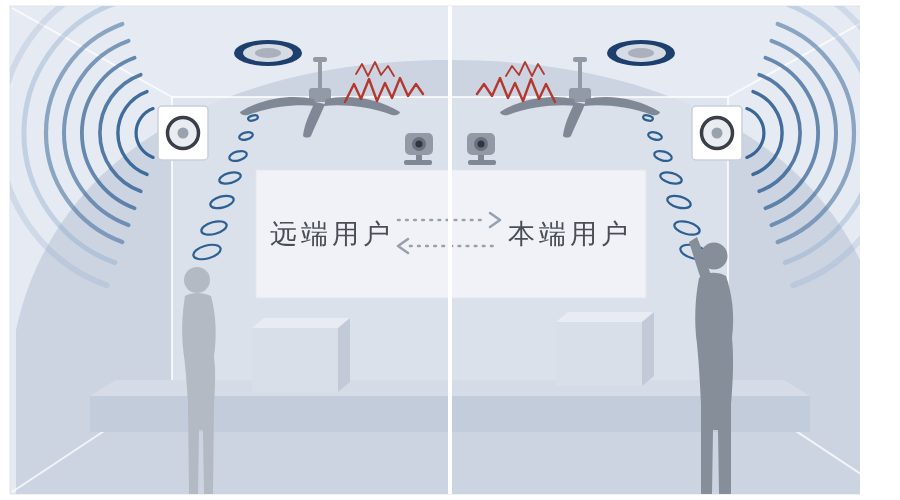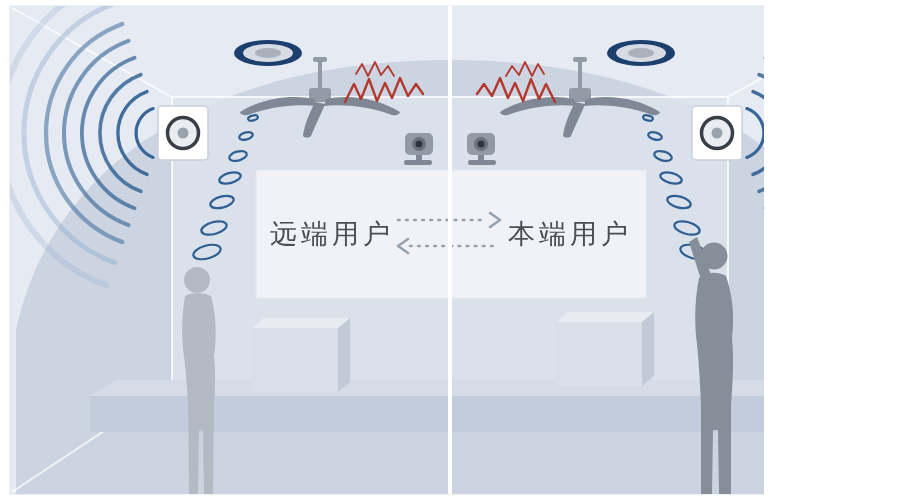--- a/index.html
+++ b/index.html
@@ -1,16 +1,16 @@
 <!DOCTYPE html>
 <html style="--page_bg: #ffffff; --room_bg: #e6eaf2; --dome: #ccd4e2; --back_wall: #dde3ee; --screen_fill: #f0f2f7; --label_text: #4a4f57; --divider: #ffffff; --wave_blue: #2e5f92; --wave_blue_faint: #8aa9cb; --speaker_navy: #1c3f6e; --noise_red: #b3392f; --arrow_gray: #97a1ad; --metal_gray: #929aa5; --person_left: #b4bac4; --person_right: #868e99; --podium_front: #d9dfe8; --podium_side: #c2cad7; --podium_top: #e8ecf2; --stage_front: #c3ccdb; --stage_top: #d5dce7; --wall_line: #ffffff;"><head>
 <meta charset="utf-8">
 <style>
   html,body{margin:0;padding:0;background:#fff;}
-  .canvas{width:764px;height:500px;position:relative;font-family:"Liberation Sans",sans-serif;overflow:hidden;}
+  .canvas{width:860px;height:500px;position:relative;font-family:"Liberation Sans",sans-serif;overflow:hidden;}
   svg{display:block;}
   .bg{fill:var(--page_bg);}
   .room-bg{fill:var(--room_bg);stroke:#dde3ec;stroke-width:1;}
   .dome{fill:var(--dome);}
   .back-wall{fill:var(--back_wall);opacity:.8;}
   .wall-line{stroke:var(--wall_line);stroke-width:2;fill:none;opacity:.75;}
   .screen{fill:var(--screen_fill);stroke:#e2e6ee;stroke-width:1;}
   .screen-label{fill:var(--label_text);font-size:27px;letter-spacing:4px;font-family:"Liberation Sans",sans-serif;}
   .dotted{stroke:var(--arrow_gray);stroke-width:2.6;stroke-dasharray:1.6 6.5;stroke-linecap:round;fill:none;}
   .chev{stroke:var(--arrow_gray);stroke-width:2.6;fill:none;stroke-linecap:round;stroke-linejoin:round;}

